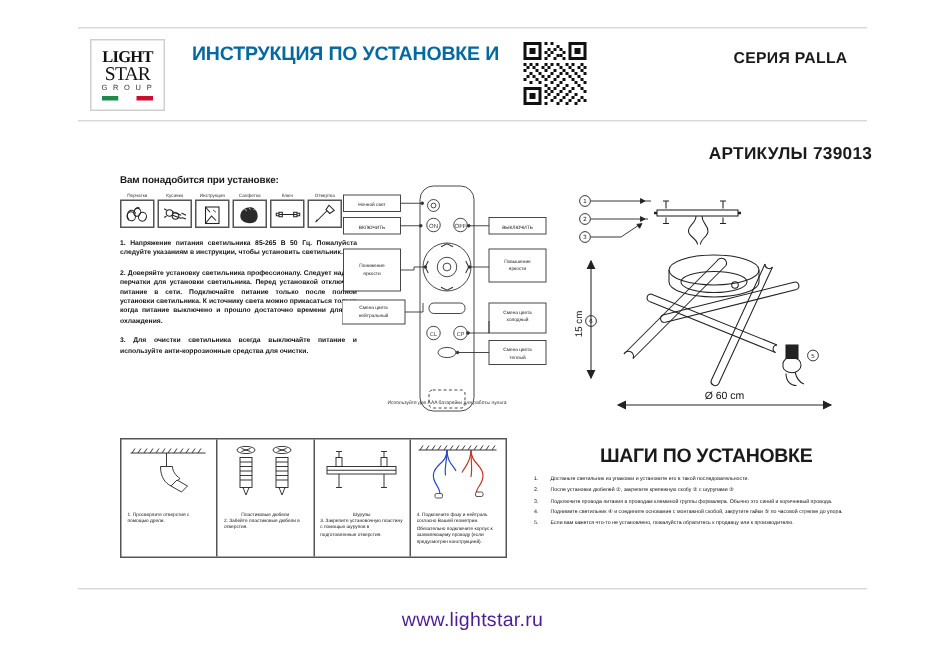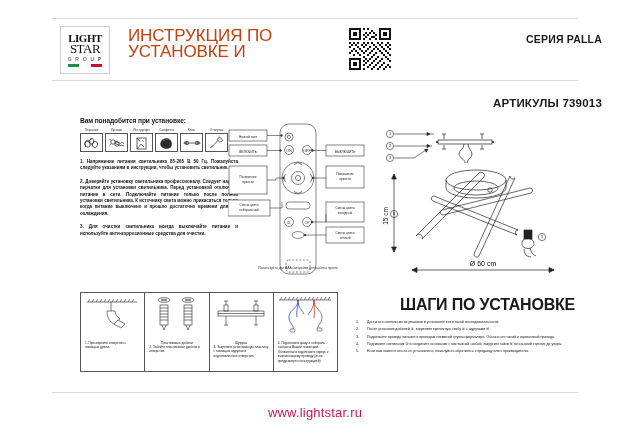--- a/index.html
+++ b/index.html
@@ -21,26 +21,26 @@
   .logo{position:absolute;left:60px;top:8px;width:48px;height:46px;
         border:1px solid #cfcfcf;background:#fff;
         display:flex;flex-direction:column;align-items:center;justify-content:center;}
   .logo-l1{font-weight:bold;font-size:11px;letter-spacing:-0.5px;line-height:10px;color:#111;font-family:"Liberation Serif",serif;}
   .logo-l2{font-weight:normal;font-size:13px;letter-spacing:-0.5px;line-height:12px;color:#111;font-family:"Liberation Serif",serif;}
   .logo-l3{font-size:5px;letter-spacing:1.2px;color:#333;margin-top:1px;}
   .logo-flag{display:flex;width:34px;height:3px;margin-top:2px;}
   .logo-flag i{flex:1;height:100%;display:block;}
 
   .title{position:absolute;left:128px;top:10px;width:215px;}
-  .title div{font-weight:normal;font-size:17px;line-height:16px;letter-spacing:-0.1px;color:#c2410c;}
+  .title div{font-weight:bold;font-size:13px;line-height:16px;letter-spacing:-0.1px;color:#0369a1;}
 
   .qr{position:absolute;left:348px;top:9px;width:44px;height:44px;background:#fff;}
   .qr svg{display:block;}
 
-  .series{position:absolute;left:452px;top:14px;width:150px;text-align:right;}
+  .series{position:absolute;left:452px;top:14px;width:150px;text-align:center;}
   .series .s1{font-weight:bold;font-size:10.5px;line-height:15px;letter-spacing:0.2px;}
   .series .s2{font-weight:bold;font-size:11.5px;line-height:16px;letter-spacing:0.2px;margin-top:48px;}
 
   
   .need{position:absolute;left:80px;top:117px;width:158px;}
   .need-title{font-weight:bold;font-size:6.6px;letter-spacing:-0.1px;margin-bottom:3px;}
   .tools{display:flex;gap:2px;}
   .tool{width:23px;}
   .tool-lbl{font-size:3.1px;text-align:center;color:#333;height:6px;line-height:6px;white-space:nowrap;overflow:hidden;}
   .tool-box{width:23px;height:19px;border:0.8px solid #555;box-sizing:border-box;display:flex;align-items:center;justify-content:center;background:#fff;}
@@ -57,29 +57,29 @@
   .steps-panels{position:absolute;left:80px;top:292px;width:258px;height:80px;
                 border:0.8px solid #555;display:flex;box-sizing:border-box;background:#fff;}
   .sp{flex:1;border-right:0.8px solid #555;position:relative;box-sizing:border-box;padding:2px;}
   .sp:last-child{border-right:none;}
   .sp-art{height:46px;position:relative;}
   .sp-cap{font-size:3.2px;line-height:4.4px;color:#111;padding:0 2px;}
   .sp-sub{font-size:3.2px;text-align:center;color:#111;}
 
   
   .install{position:absolute;left:356px;top:296px;width:230px;}
-  .install-h{font-weight:bold;font-size:16px;letter-spacing:-0.2px;margin-bottom:6px;padding-left:44px;}
+  .install-h{font-weight:bold;font-size:13px;letter-spacing:-0.2px;margin-bottom:6px;padding-left:44px;}
   .ist{display:flex;font-size:3.5px;line-height:4.8px;margin-bottom:2.5px;color:#111;}
   .ist-n{width:11px;flex:none;}
   .ist-t{flex:1;}
 
   
   .foot-rule{position:absolute;left:52px;top:392px;width:526px;height:1px;background:#d9d9d9;}
   .foot{position:absolute;left:0;top:405px;width:630px;text-align:center;
-        font-size:13px;color:#be185d;letter-spacing:0.2px;}
+        font-size:13px;color:#4c1d95;letter-spacing:0.2px;}
 
   .cal{font-size:4px;fill:#111;}
 </style>
 </head>
 <body>
 
 <div class="page">
 
   <div class="header">
     <div class="hdr-rule-top"></div>

